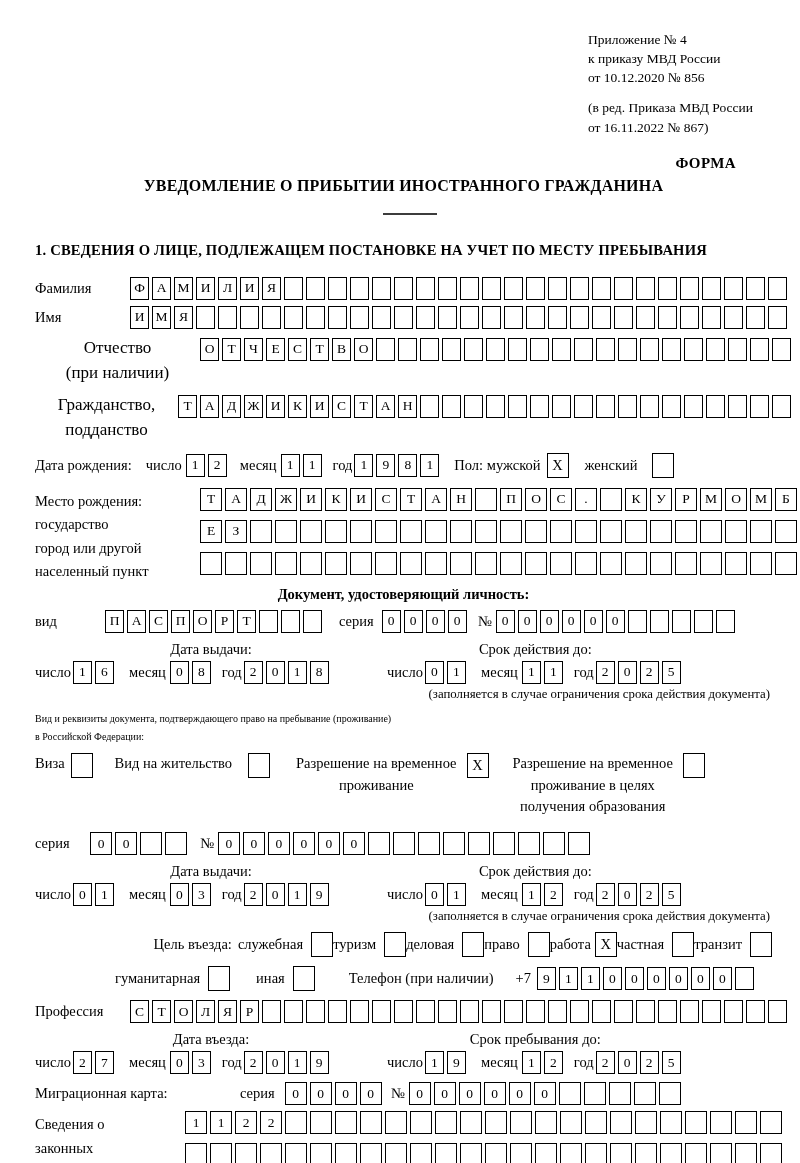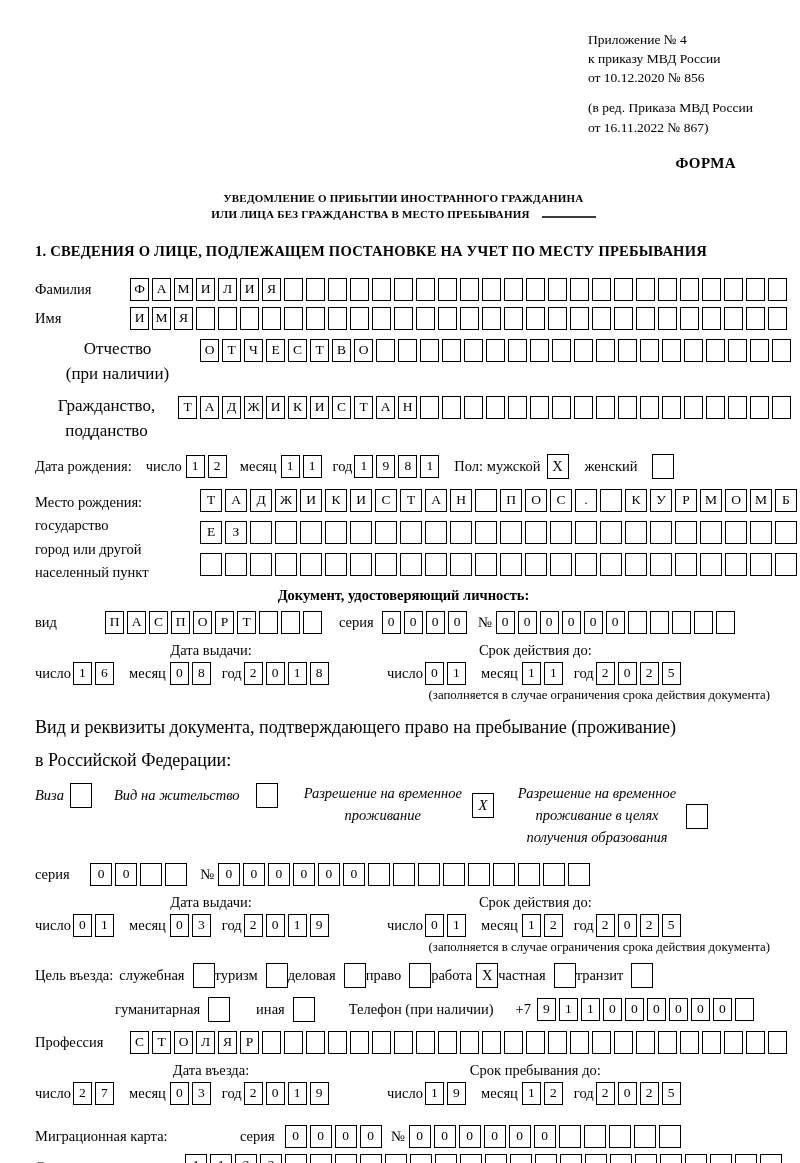--- a/index.html
+++ b/index.html
@@ -10,21 +10,21 @@
     position: relative; overflow: hidden;
   }
   .content { padding: 30px 28px 0 35px; }
 
   
   .appendix { margin-left: 553px; font-size: 13.5px; line-height: 1.42; }
   .appendix .amend { margin-top: 11px; }
   .forma { text-align: right; font-weight: bold; font-size: 15px; margin: 18px 36px 0 0; letter-spacing: .4px; }
 
   
-  .title { text-align: center; font-weight: bold; font-size: 11px; line-height: 1.5; margin-top: 18px; letter-spacing: .2px; }
+  .title { text-align: center; font-weight: bold; font-size: 16px; line-height: 1.5; margin-top: 2px; letter-spacing: .2px; }
   .blankline { display: inline-block; width: 54px; border-bottom: 2.5px solid #3c3c3c; height: 3px; margin-left: 12px; }
   .sect { font-weight: bold; font-size: 14.6px; margin-top: 20px; margin-bottom: 18px; letter-spacing: .2px; }
 
   
   .frow { display: flex; align-items: flex-start; margin-bottom: 6px; font-size: 14.5px; }
   .vcenter { align-items: center; }
   .flabel { flex: none; padding-top: 3px; }
   .w95 { width: 95px; } .w165 { width: 165px; } .w143 { width: 143px; }
   .cells { display: flex; flex-wrap: nowrap; }
   .cell {
@@ -48,28 +48,28 @@
   .centerbold { text-align: center; font-weight: bold; font-size: 14.5px; margin: 2px 0 7px; }
 
   
   .dates { display: flex; margin-top: 8px; font-size: 14.5px; }
   .dg-left { width: 352px; flex: none; }
   .dg-right { flex: none; }
   .datehead { text-align: center; margin-bottom: 3px; }
   .daterow { display: flex; align-items: center; }
   .note-right { text-align: right; font-size: 12.8px; margin: 3px 2px 8px 0; }
 
-  .resdoc { font-size: 18px; line-height: 1.85; margin-top: 2px; }
+  .resdoc { font-size: 10px; line-height: 1.85; margin-top: 2px; }
 
   .options { display: flex; align-items: flex-start; margin: 6px 0 14px; font-size: 14.5px; }
-  .opt { display: flex; align-items: center; font-style: italic; }
+  .opt { display: flex; align-items: flex-start; }
   .opt-label { text-align: center; line-height: 1.5; }
   .opt .cbx { margin-left: 10px; }
 
-  .purposes { display: flex; align-items: center; justify-content: flex-start; font-size: 14.5px; margin-bottom: 9px; }
+  .purposes { display: flex; align-items: center; justify-content: flex-end; font-size: 14.5px; margin-bottom: 9px; }
   .purpose { display: flex; align-items: center; }
   .purpose .cbx { margin-left: 8px; }
   .purposes2 { display: flex; align-items: center; font-size: 14.5px; margin: 0 0 9px 80px; }
 
   .ml6 { margin-left: 6px; } .ml8 { margin-left: 8px; } .ml10 { margin-left: 10px; }
   .ml12 { margin-left: 12px; } .ml14 { margin-left: 14px; } .ml16 { margin-left: 16px; }
   .mr4 { margin-right: 4px; } .mr2 { margin-right: 2px; }
 </style>
 </head>
 <body>
@@ -82,21 +82,21 @@
       <div>к приказу МВД России</div>
       <div>от 10.12.2020 № 856</div>
       <div class="amend">(в ред. Приказа МВД России</div>
       <div>от 16.11.2022 № 867)</div>
     </div>
     <div class="forma">ФОРМА</div>
 
     <div class="title">
       <div>УВЕДОМЛЕНИЕ О ПРИБЫТИИ ИНОСТРАННОГО ГРАЖДАНИНА</div>
       <div>
-        <span>ИЛИ ЛИЦА БЕЗ ГРАЖДАНСТВА В МЕСТО ПРЕБЫВАНИЯ</span><span class="blankline"></span>
+        <span class="blankline"></span>
       </div>
     </div>
 
     <div class="sect">1. СВЕДЕНИЯ О ЛИЦЕ, ПОДЛЕЖАЩЕМ ПОСТАНОВКЕ НА УЧЕТ ПО МЕСТУ ПРЕБЫВАНИЯ</div>
 
     <div class="frow">
       <span class="flabel w95">Фамилия</span>
       <span class="cells">
           <span class="cell">Ф</span>
           <span class="cell">А</span>
@@ -681,21 +681,21 @@
           <span class="cells">
               <span class="cell">2</span>
               <span class="cell">0</span>
               <span class="cell">2</span>
               <span class="cell">5</span>
             </span>
         </div>
       </div>
     </div>
 
-    <div class="frow vcenter" style="margin-top:20px">
+    <div class="frow vcenter" style="margin-top:8px">
       <span style="width:205px">Миграционная карта:</span>
       <span style="margin-right:10px">серия</span>
       <span class="cells wide">
           <span class="cell">0</span>
           <span class="cell">0</span>
           <span class="cell">0</span>
           <span class="cell">0</span>
         </span>
       <span class="ml6 mr4">№</span>
       <span class="cells wide">

